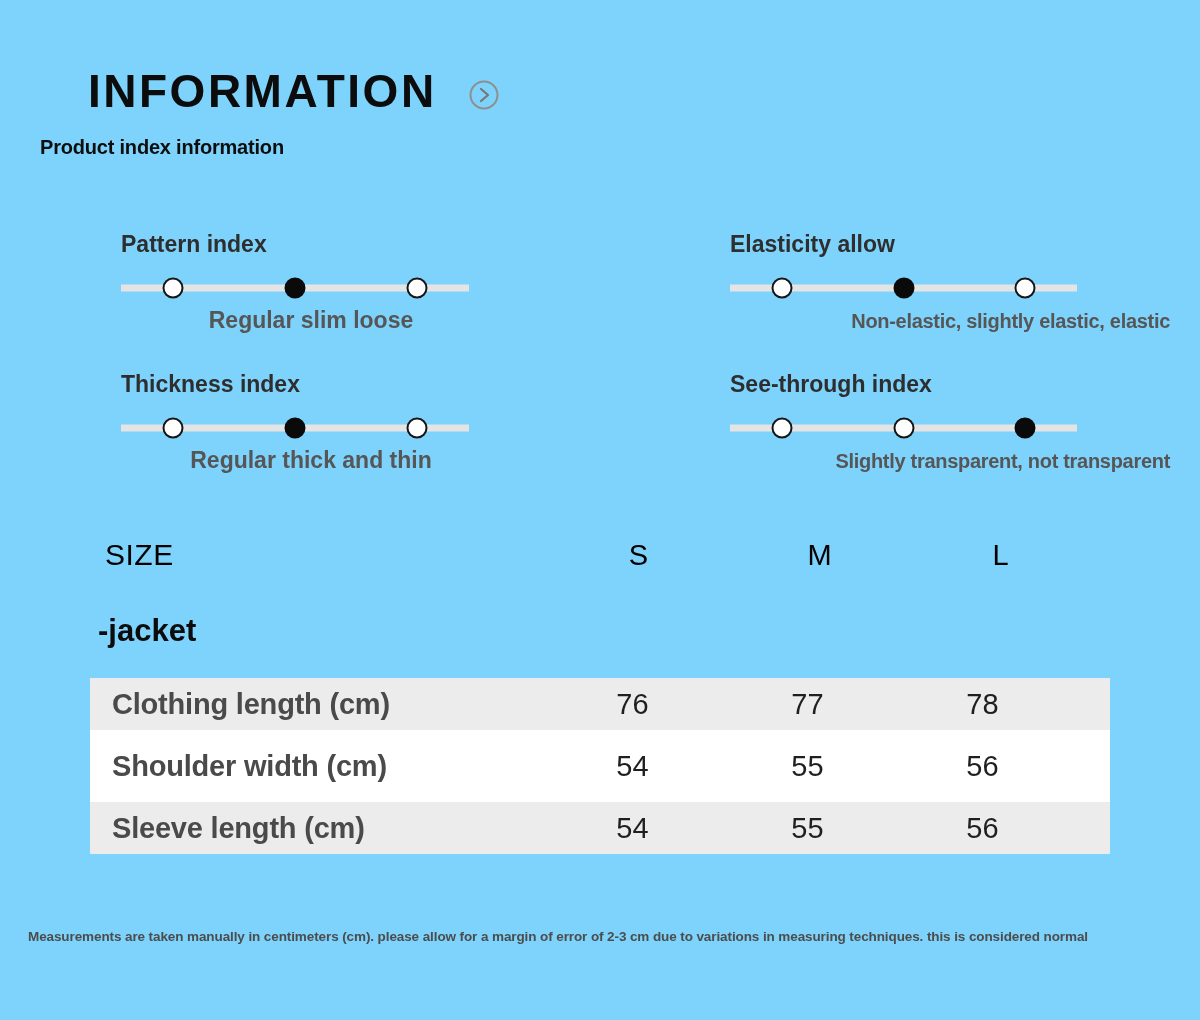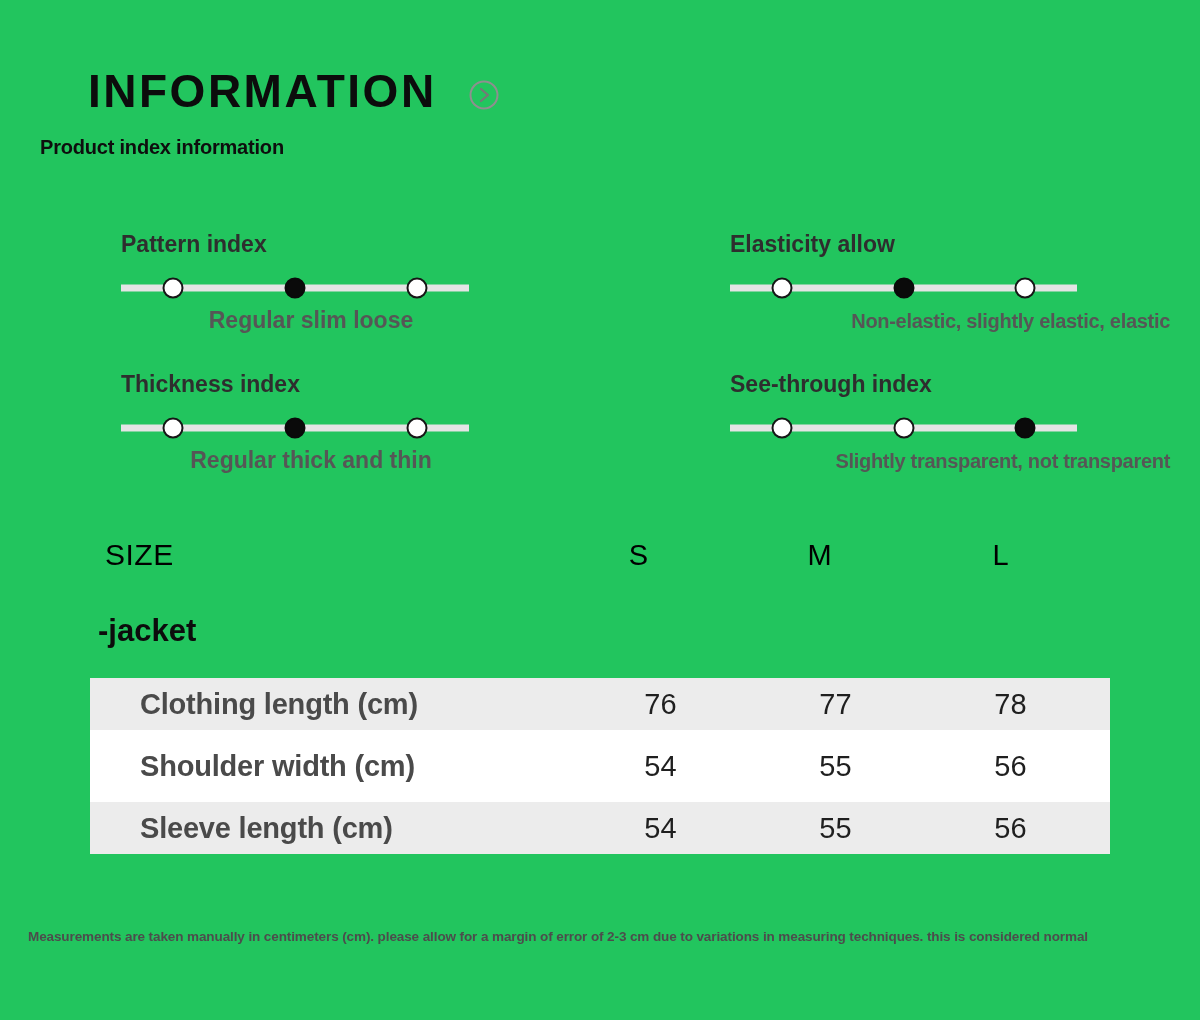--- a/index.html
+++ b/index.html
@@ -1,16 +1,16 @@
 <!DOCTYPE html>
 <html><head>
 <meta charset="utf-8">
 <style>
   html,body{margin:0;padding:0;background:#ffffff;}
-  .page{position:relative;width:1200px;height:1020px;background:#22c55e;overflow:hidden;
+  .page{position:relative;width:1200px;height:1020px;background:#7dd3fc;overflow:hidden;
         font-family:"Liberation Sans", sans-serif;color:#111;}
 
   
   .title{position:absolute;left:88px;top:64px;font-size:46px;line-height:54px;
          font-weight:800;letter-spacing:2.5px;color:#0c0c0c;}
   .title-arrow{position:absolute;left:468px;top:79px;width:32px;height:32px;cursor:pointer;}
   .subtitle{position:absolute;left:40px;top:134px;font-size:20px;line-height:26px;
             font-weight:700;letter-spacing:-0.2px;color:#0e0e0e;}
 
   
@@ -39,21 +39,21 @@
 
   
   .size-table{position:absolute;left:90px;top:535px;width:1020px;height:325px;}
   .size-head{position:absolute;top:0;left:0;right:0;height:40px;display:grid;
              grid-template-columns:455px 175px 175px 175px;align-items:center;gap:6px;}
   .size-head .size-label{font-size:30px;font-weight:400;letter-spacing:0.5px;
                          padding-left:15px;color:#000;}
   .size-head .col-head{font-size:29px;font-weight:400;text-align:center;color:#000;}
   .jacket{position:absolute;top:78px;left:8px;font-size:31px;font-weight:700;color:#0c0c0c;}
   .rows{position:absolute;top:143px;left:0;right:0;}
-  .row{display:grid;grid-template-columns:455px 175px 175px 175px;align-items:center;padding-left:28px;}
+  .row{display:grid;grid-template-columns:455px 175px 175px 175px;align-items:center;}
   .row[data-shaded="true"]{background:#ececec;height:52px;}
   .row[data-shaded="false"]{background:#ffffff;height:72px;}
   .row .rlabel{padding-left:22px;font-size:29px;font-weight:700;color:#4a4a4a;
                letter-spacing:-0.2px;}
   .row .rval{font-size:29px;font-weight:400;text-align:center;color:#1f1f1f;}
 
   
   .footer-note{position:absolute;left:28px;top:927px;width:1160px;font-size:13.5px;
                line-height:20px;font-weight:700;letter-spacing:-0.1px;color:#4c4c4c;
                white-space:nowrap;}

